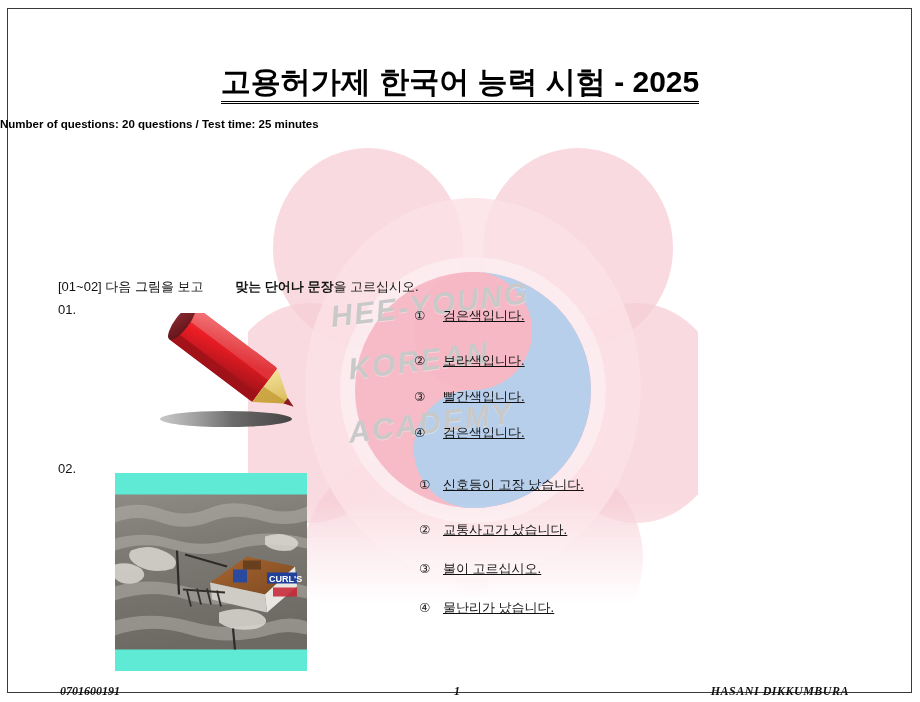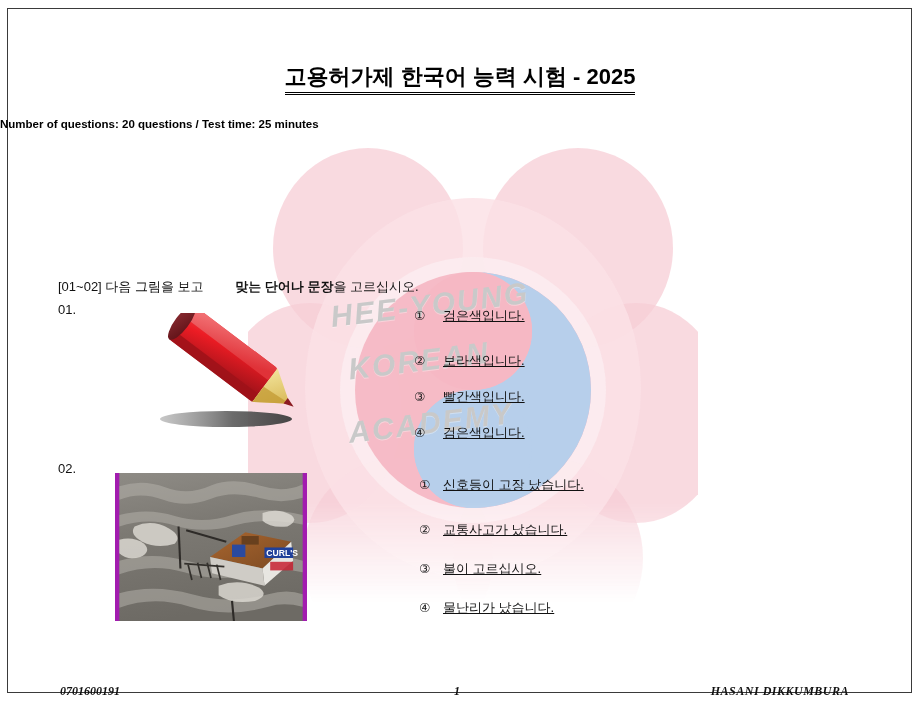--- a/index.html
+++ b/index.html
@@ -61,21 +61,21 @@
   #wm-line2 { left: 348px; top: 344px; font-size: 30px; transform: rotate(-7deg); }
   #wm-line3 { left: 348px; top: 406px; font-size: 30px; transform: rotate(-7deg); }
 
   
   #main-title {
     position: absolute;
     left: 0;
     top: 62px;
     width: 920px;
     text-align: center;
-    font-size: 22px;
+    font-size: 30px;
     font-weight: bold;
     color: #000;
     letter-spacing: 0px;
     font-family: "Liberation Sans", "DejaVu Sans", sans-serif;
   }
   #main-title .ul {
     border-bottom: 3px double #000;
     padding-bottom: 3px;
   }
   #subtitle {
@@ -169,23 +169,23 @@
     height: 122px;
   }
   #pencil-image svg { display: block; width: 100%; height: 100%; }
 
   
   #flood-image {
     position: absolute;
     left: 115px;
     top: 473px;
     width: 192px;
-    height: 148px;
+    height: 198px;
     overflow: hidden;
-    background: #a21caf;
+    background: #5eead4;
   }
   #flood-image svg { display: block; width: 100%; height: 100%; }
 
   
   #footer {
     position: absolute;
     left: 57px;
     top: 672px;
     width: 800px;
     height: 20px;

